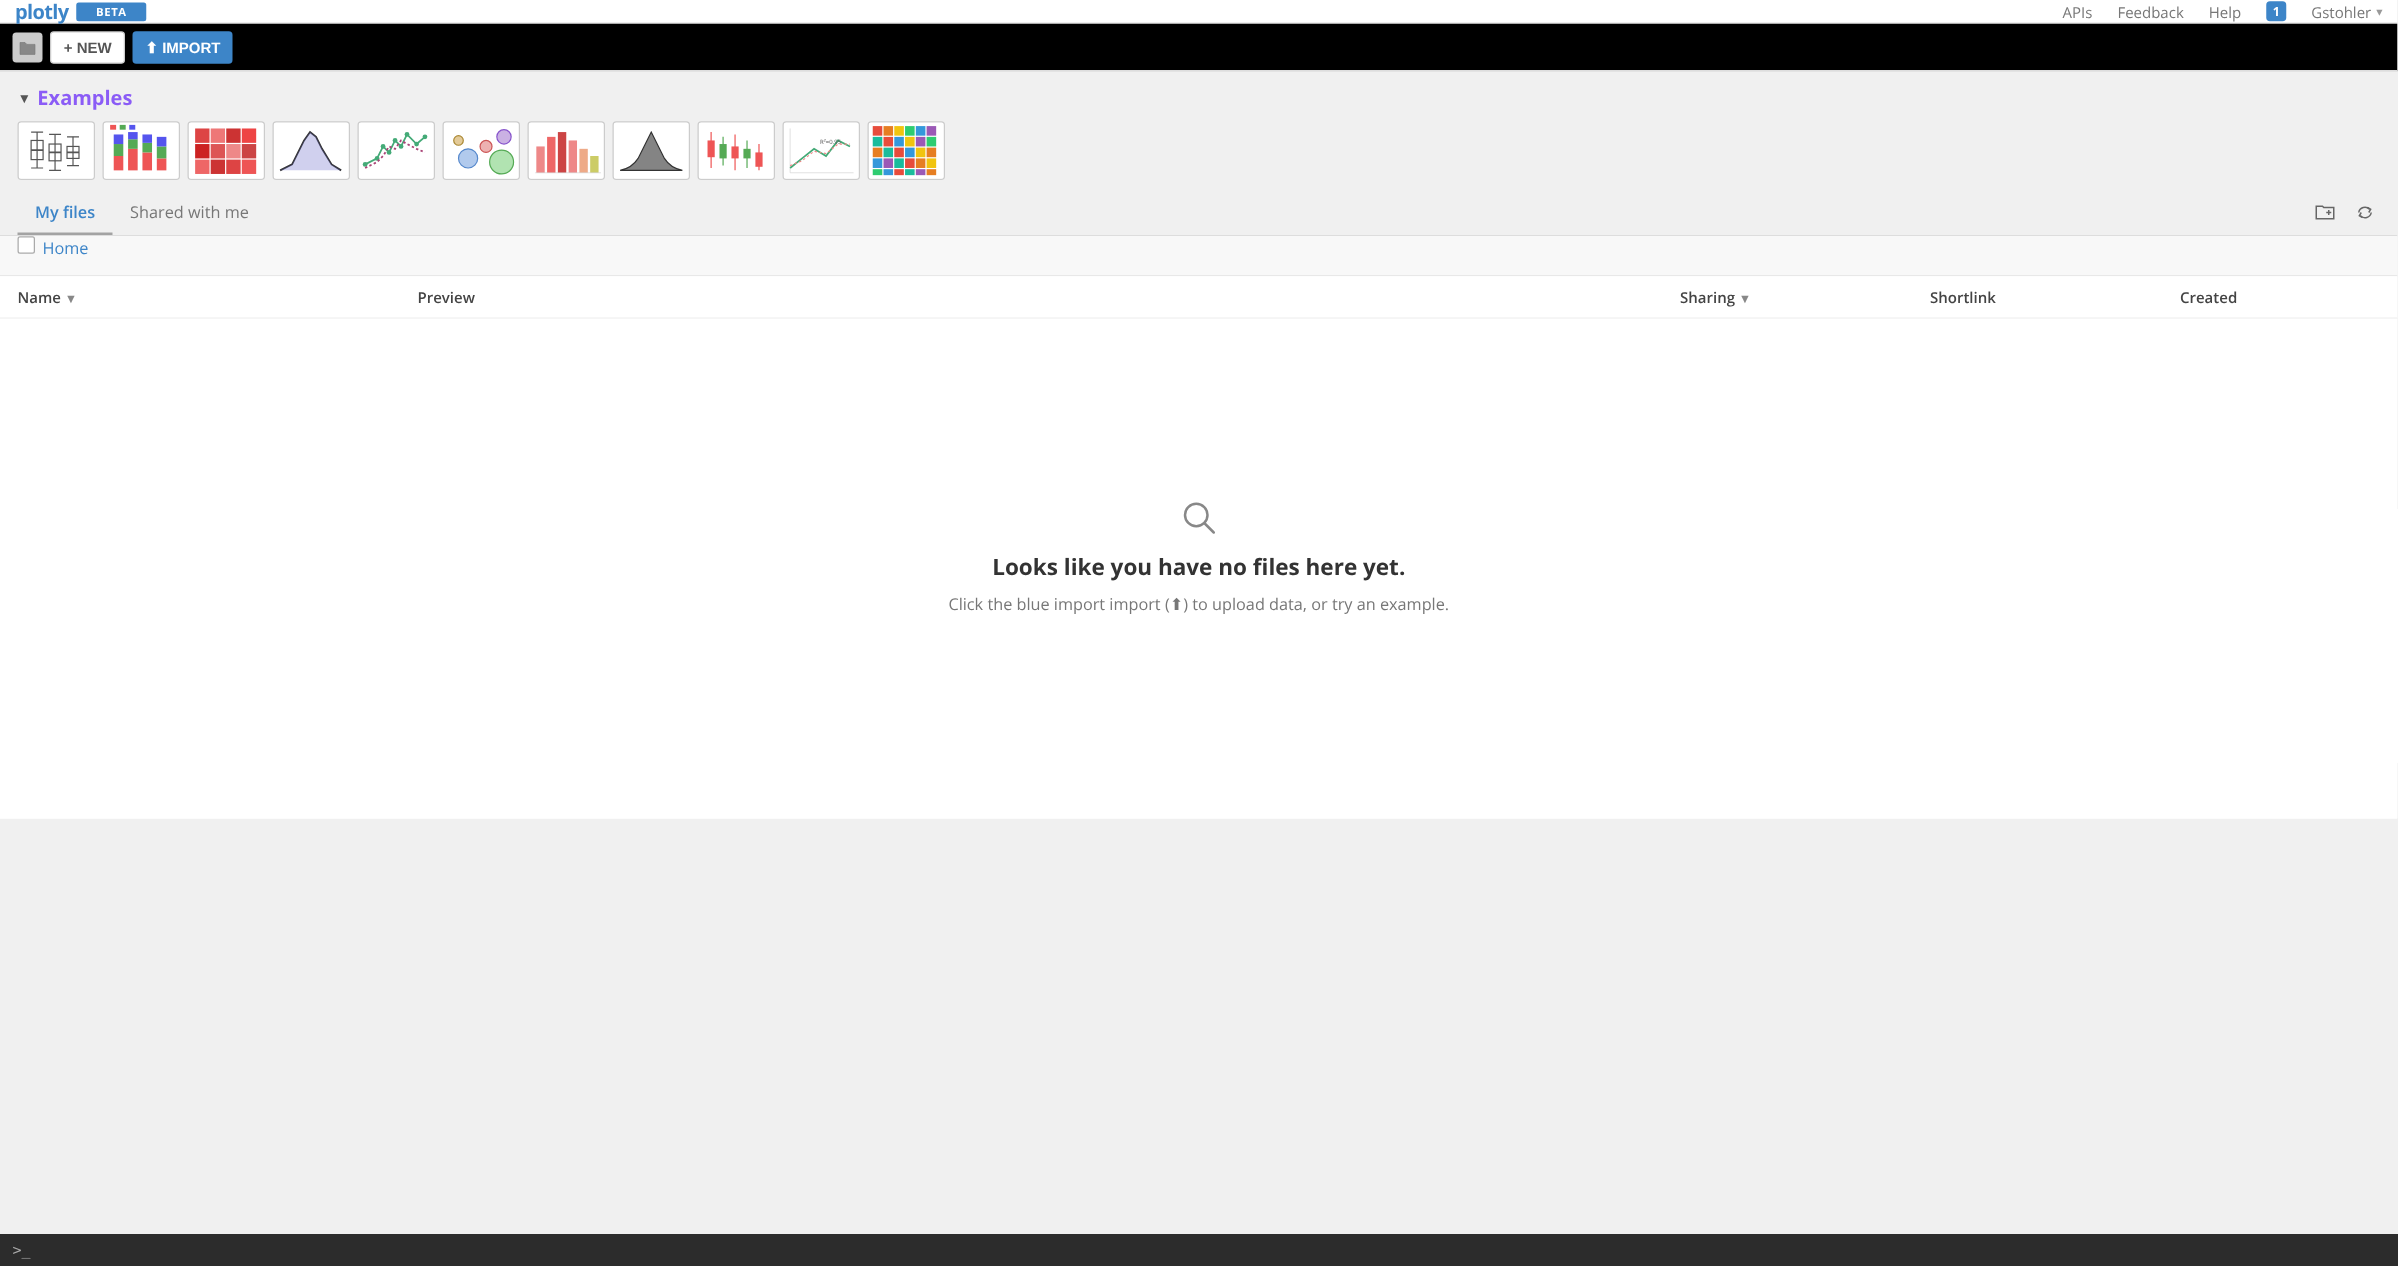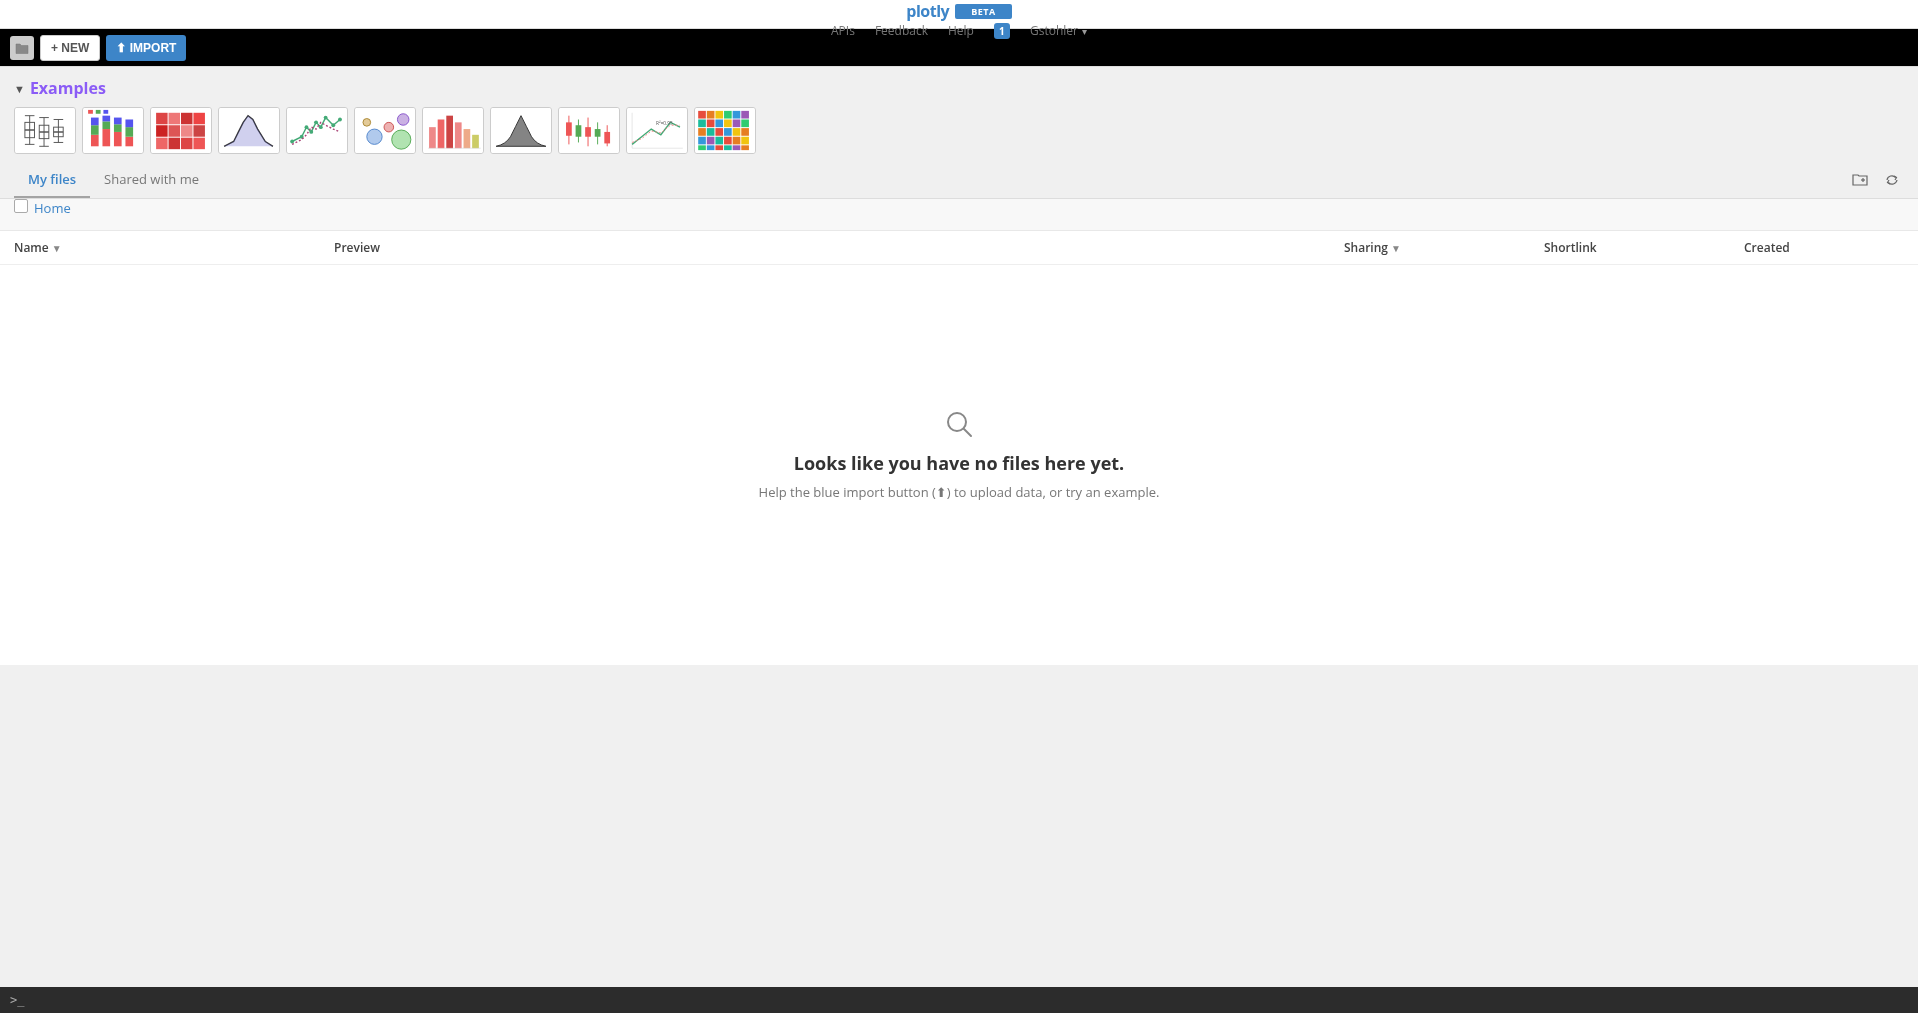--- a/index.html
+++ b/index.html
@@ -1,27 +1,26 @@
 <!DOCTYPE html>
 <html><head>
   <meta charset="utf-8">
   <style>
     * { box-sizing: border-box; margin: 0; padding: 0; }
     body { font-family: 'Open Sans', Arial, sans-serif; font-size: 13px; background: #f0f0f0; color: #333; }
 
     
     #topnav {
-      height: 29px;
+      height: 19px;
       background: #fff;
       border-bottom: 1px solid #ddd;
       display: flex;
       align-items: center;
       justify-content: space-between;
       padding: 0 12px;
-      flex-direction: column;
     }
     #topnav-left { display: flex; align-items: center; gap: 6px; }
     #topnav-logo { color: #3d85c8; font-size: 16px; font-weight: bold; letter-spacing: -0.5px; }
     #topnav-beta {
       background: #3d85c8;
       color: #fff;
       font-size: 9px;
       font-weight: bold;
       padding: 1px 16px;
       border-radius: 2px;
@@ -504,20 +503,20 @@
   </div>
 
   <div id="empty-state">
     <div id="empty-icon">
       <svg width="30" height="30" viewBox="0 0 30 30" fill="none">
         <circle cx="13" cy="13" r="9" stroke="#888" stroke-width="2"></circle>
         <line x1="20" y1="20" x2="27" y2="27" stroke="#888" stroke-width="2" stroke-linecap="round"></line>
       </svg>
     </div>
     <div id="empty-title">Looks like you have no files here yet.</div>
-    <div id="empty-subtitle">Help the blue import button (⬆) to upload data, or try an example.</div>
+    <div id="empty-subtitle">Click the blue import import (⬆) to upload data, or try an example.</div>
   </div>
 
 </div>
 
 <div id="terminal-bar">
   <span>&gt;_</span>
 </div>
 
 </body></html>

